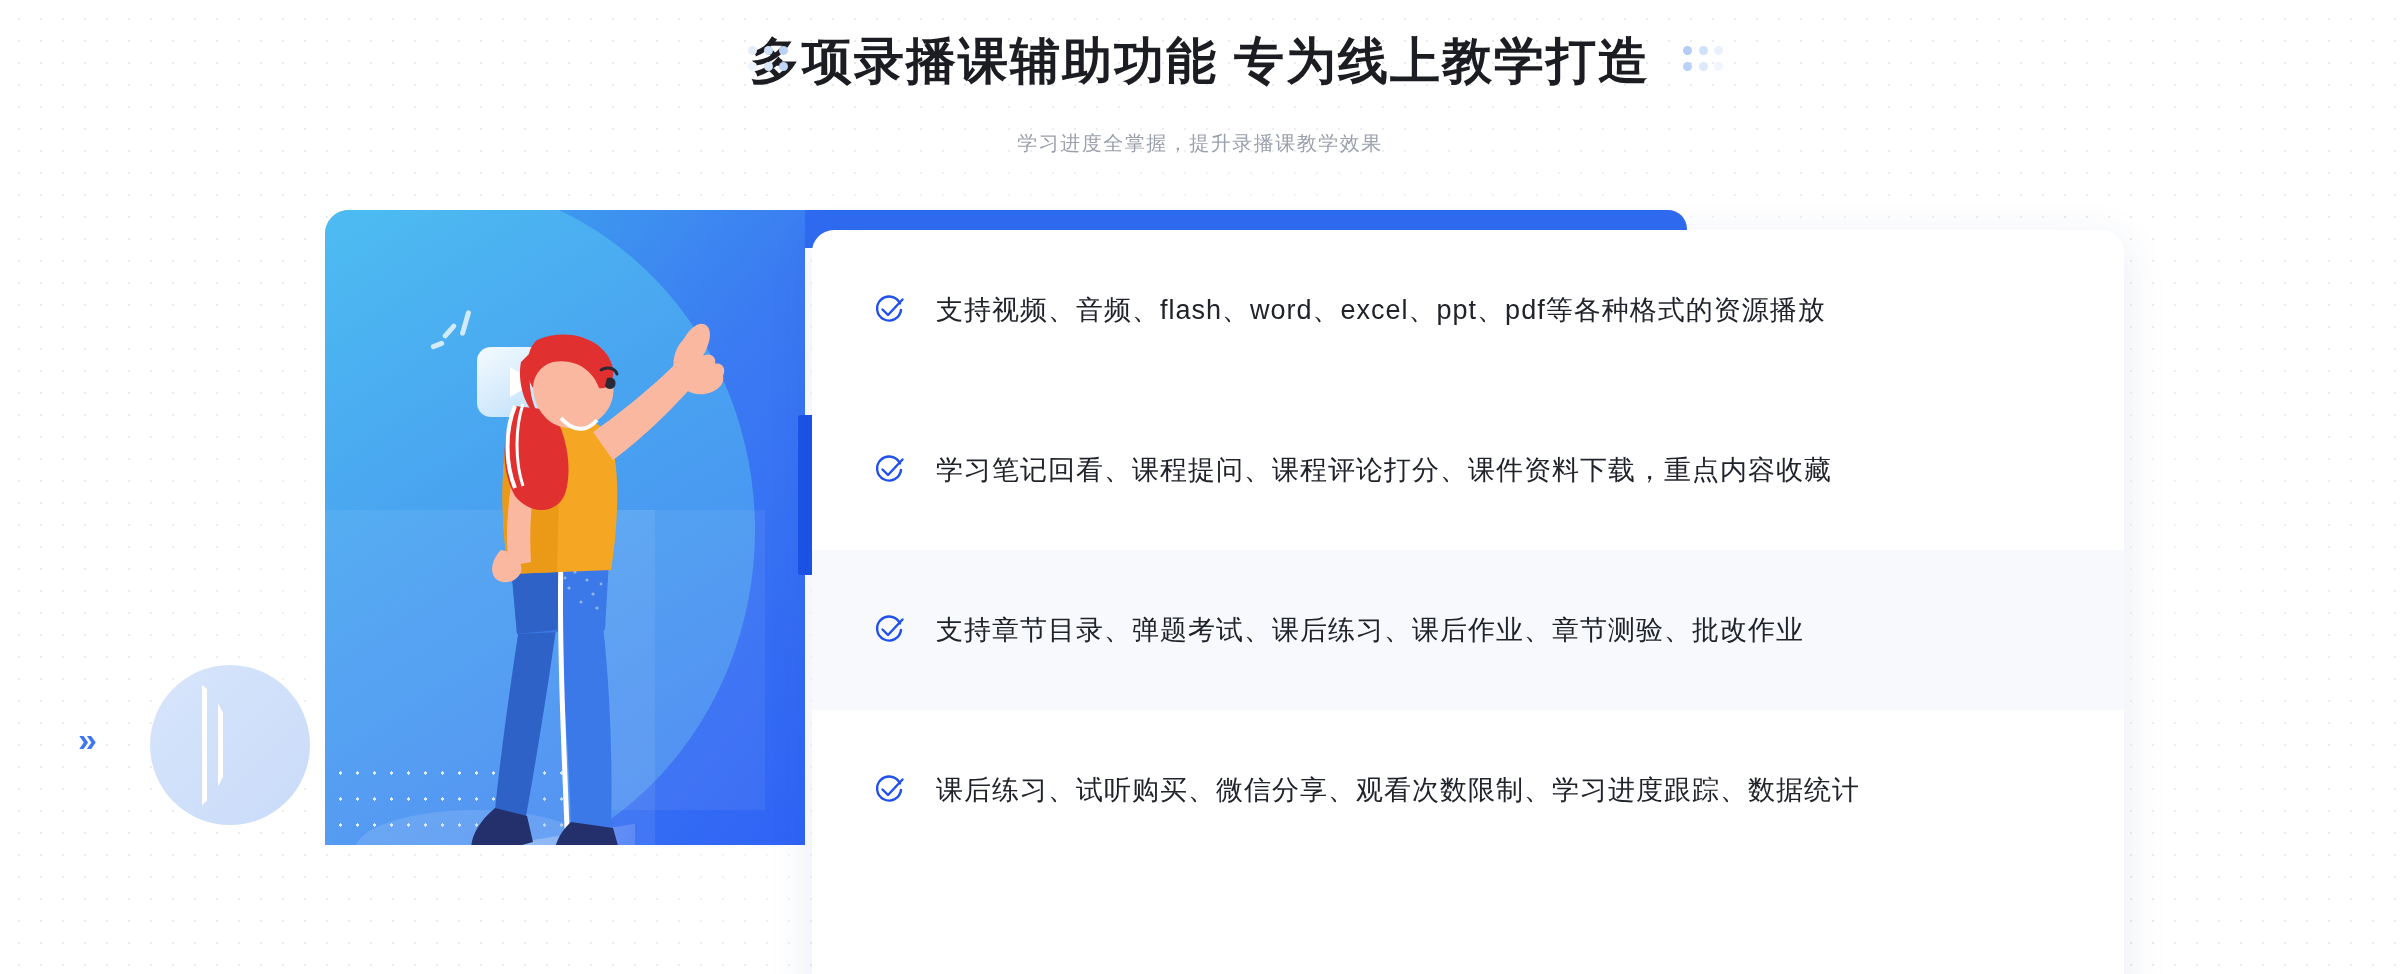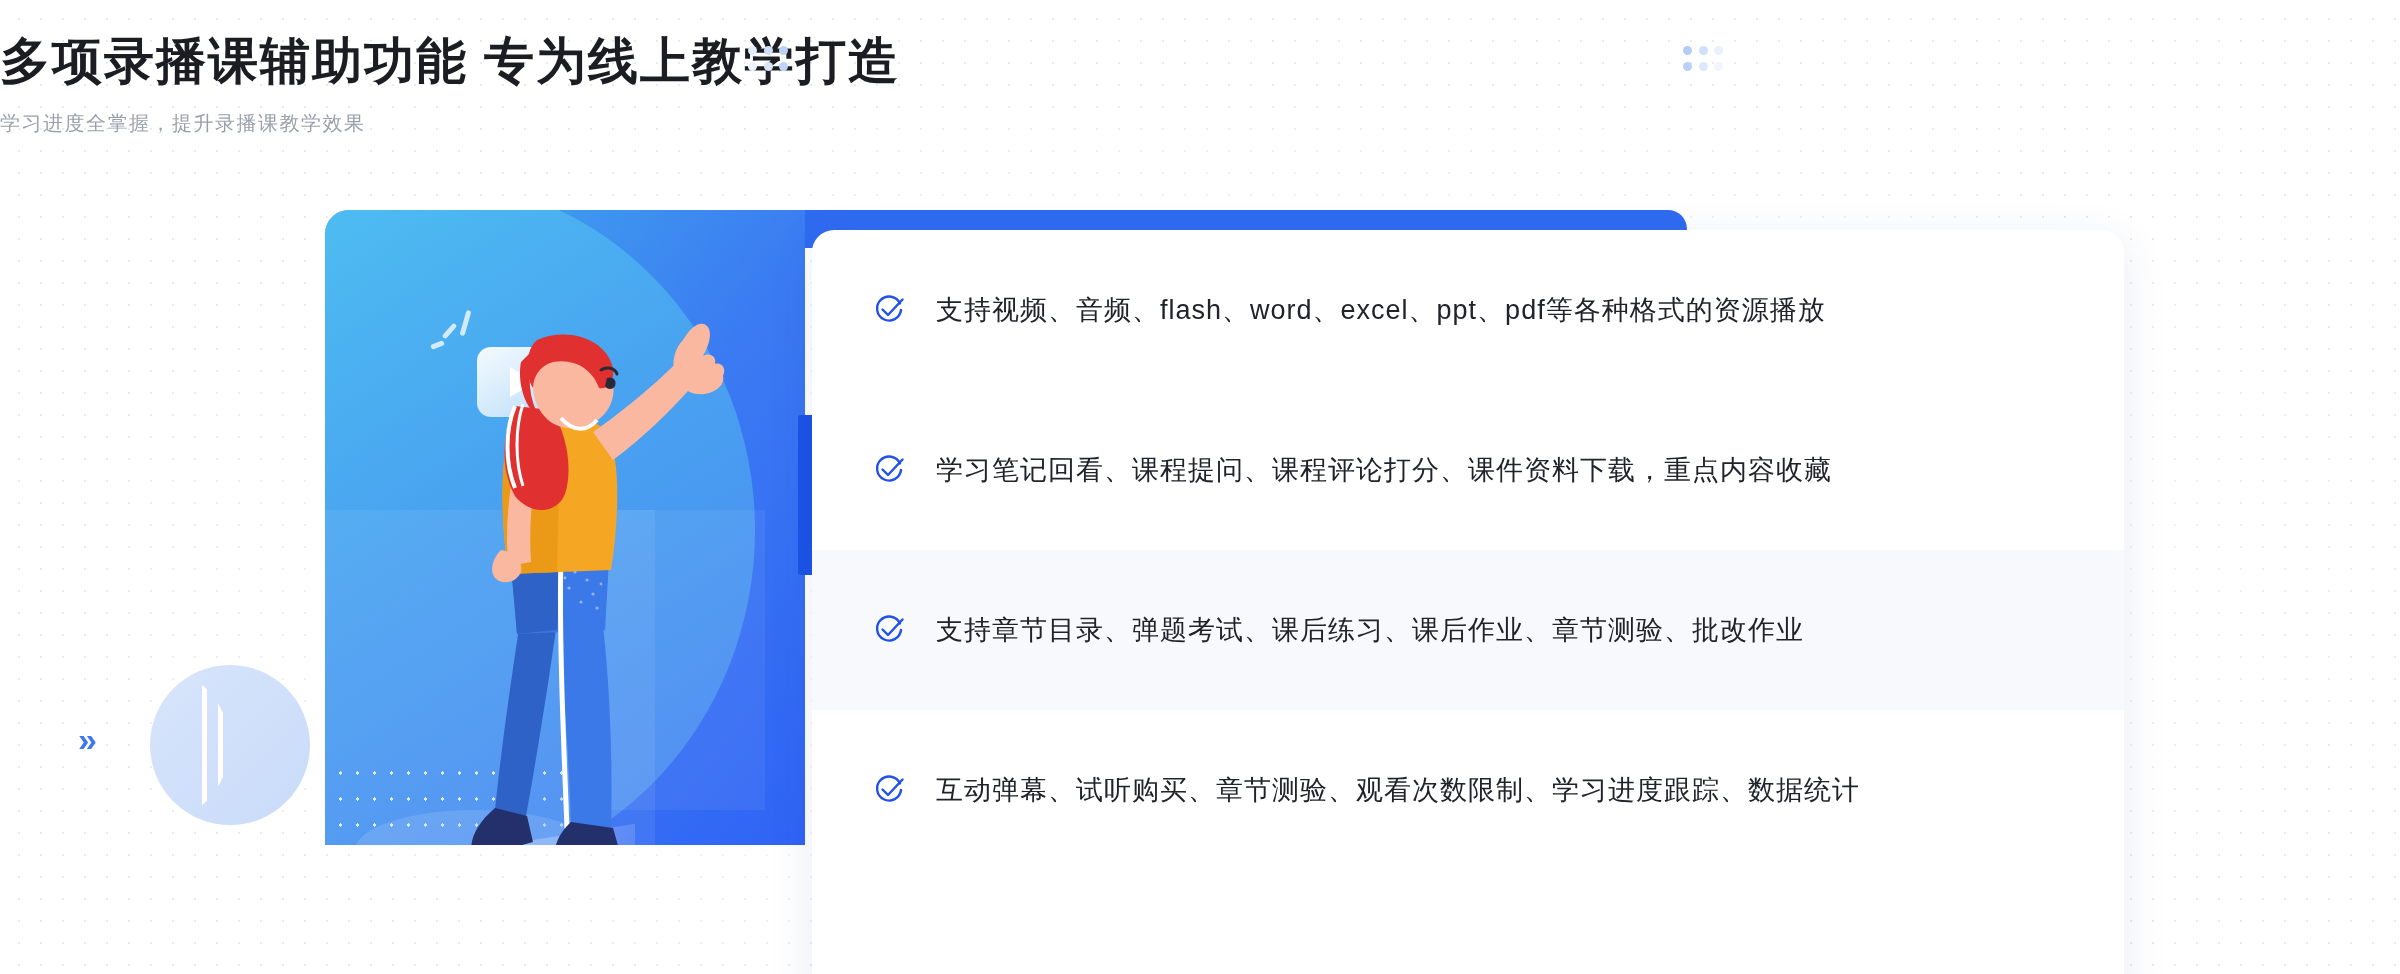--- a/index.html
+++ b/index.html
@@ -24,29 +24,29 @@
   #white-wash{
     position:absolute; inset:0;
     background:
       radial-gradient(ellipse 1500px 620px at 1250px 560px, rgba(255,255,255,0.92) 0%, rgba(255,255,255,0.55) 55%, rgba(255,255,255,0) 78%);
     z-index:1; pointer-events:none;
   }
 
   
   #header{
     position:absolute; left:0; right:0; top:0; height:185px;
-    z-index:6; text-align:left;
+    z-index:6; text-align:center;
   }
   #page-title{
     font-size:50px; font-weight:bold; color:#1b1d22;
     letter-spacing:2px; line-height:1; padding-top:36px;
     white-space:nowrap;
   }
   #page-subtitle{
-    margin-top:24px; font-size:20px; color:#9aa0ab; letter-spacing:1.5px;
+    margin-top:44px; font-size:20px; color:#9aa0ab; letter-spacing:1.5px;
   }
   .dotgrid{
     position:absolute; top:46px; width:44px; height:28px;
     display:grid; grid-template-columns:repeat(3,1fr); grid-template-rows:repeat(2,1fr);
     gap:3px;
   }
   .dotgrid span{ width:9px; height:9px; border-radius:50%; display:block; }
   #dotgrid-left{ left:748px; }
   #dotgrid-left span:nth-child(1){background:#e3ecfb}
   #dotgrid-left span:nth-child(2){background:#cfe0f9}
@@ -309,15 +309,15 @@
     <span class="feature-label">支持章节目录、弹题考试、课后练习、课后作业、章节测验、批改作业</span>
   </div>
 
   <div class="feature-row">
     <span class="check-icon">
       <svg viewBox="0 0 34 34" width="34" height="34">
         <path d="M28 10.5 A 12 12 0 1 0 29 17" fill="none" stroke="#2051e8" stroke-width="2.4" stroke-linecap="round"></path>
         <path d="M10.5 16.5 L 16 22 L 30.5 6.5" fill="none" stroke="#2051e8" stroke-width="2.4" stroke-linecap="round" stroke-linejoin="round"></path>
       </svg>
     </span>
-    <span class="feature-label">互动弹幕、试听购买、章节测验、观看次数限制、学习进度跟踪、数据统计</span>
+    <span class="feature-label">课后练习、试听购买、微信分享、观看次数限制、学习进度跟踪、数据统计</span>
   </div>
 </div>
 
 </body></html>

